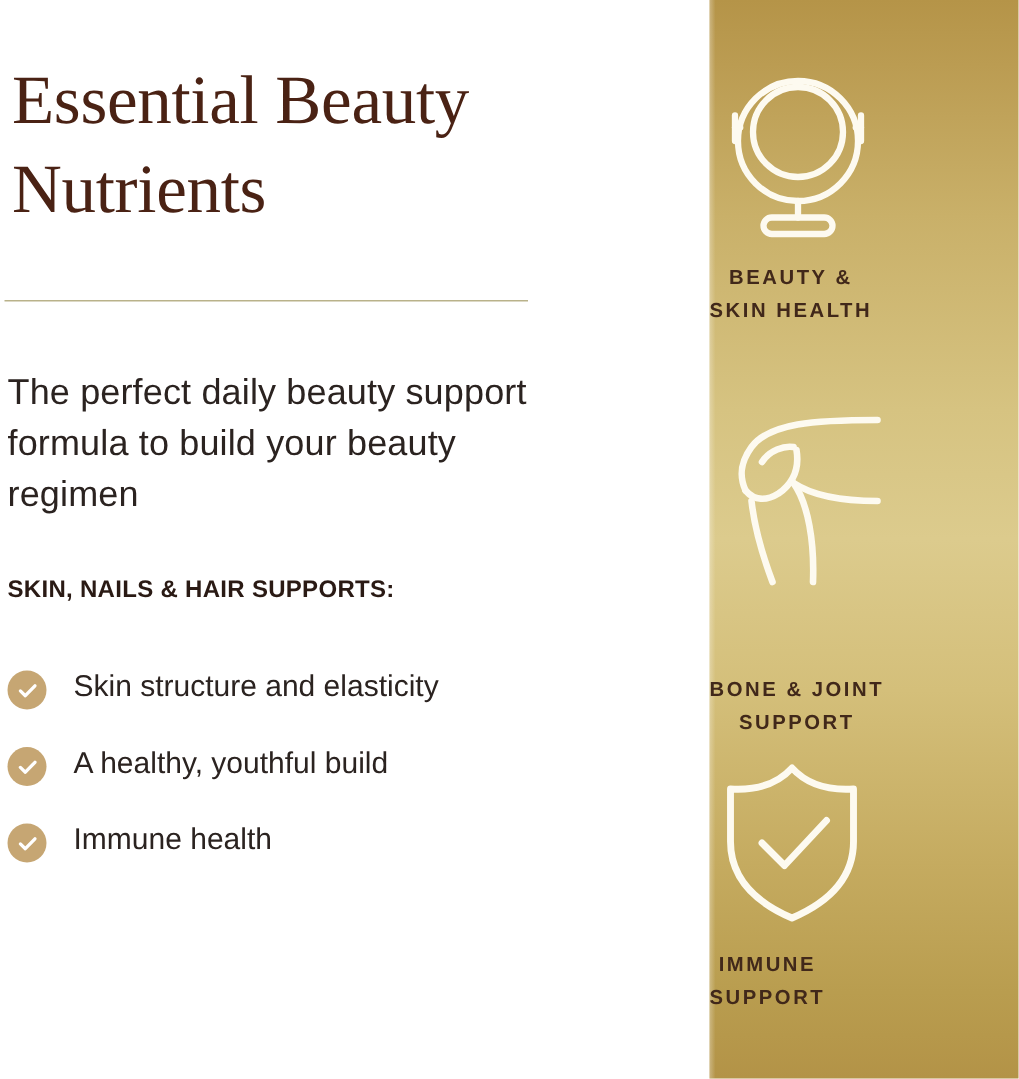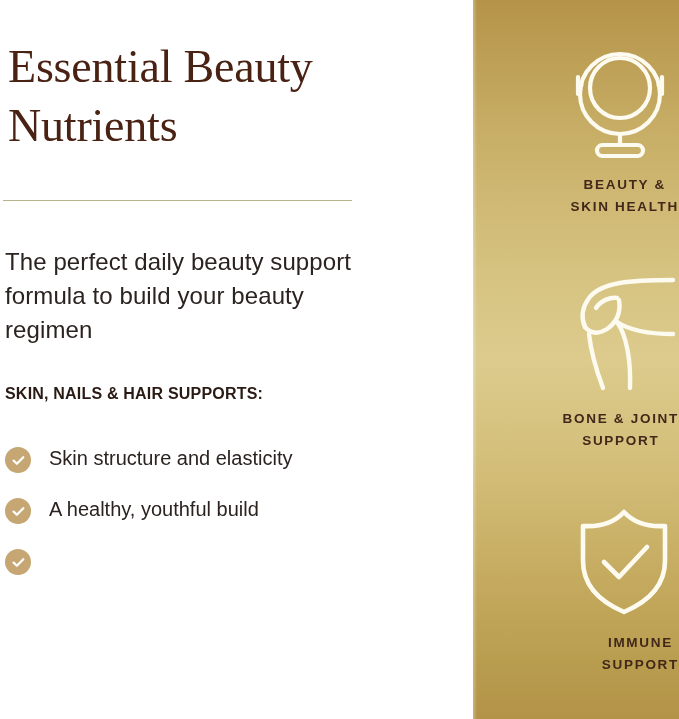--- a/index.html
+++ b/index.html
@@ -142,24 +142,24 @@
     background: linear-gradient(to right, rgba(255,255,255,0.30), rgba(255,255,255,0.0));
     pointer-events: none;
   }
 
   .benefit {
     position: absolute;
     left: 0;
     width: 206px;
     display: flex;
     flex-direction: column;
-    align-items: flex-end;
+    align-items: flex-start;
   }
   .benefit-1 { top: 44px; }
-  .benefit-2 { top: 272px; }
+  .benefit-2 { top: 272px; gap: 41px; }
   .benefit-3 { top: 506px; }
 
   .benefit-icon {
     height: 116px;
     display: flex;
     align-items: center;
     justify-content: center;
   }
   .benefit-icon svg { display: block; }
 
@@ -210,20 +210,21 @@
         </span>
         <span class="bullet-text">A healthy, youthful build</span>
       </li>
 
       <li class="bullet-item">
         <span class="bullet-icon">
           <svg width="15" height="15" viewBox="0 0 15 15" aria-hidden="true">
             <polyline points="2.6,7.6 5.9,10.8 12.3,4.2" fill="none" stroke="#ffffff" stroke-width="2.2" stroke-linecap="round" stroke-linejoin="round"></polyline>
           </svg>
         </span>
+        <span class="bullet-text">Immune health</span>
       </li>
 
     </ul>
   </div>
 
   <div class="gold-panel">
 
     <div class="benefit benefit-1">
       <div class="benefit-icon">
         <svg width="118" height="116" viewBox="0 0 118 116" aria-hidden="true">

